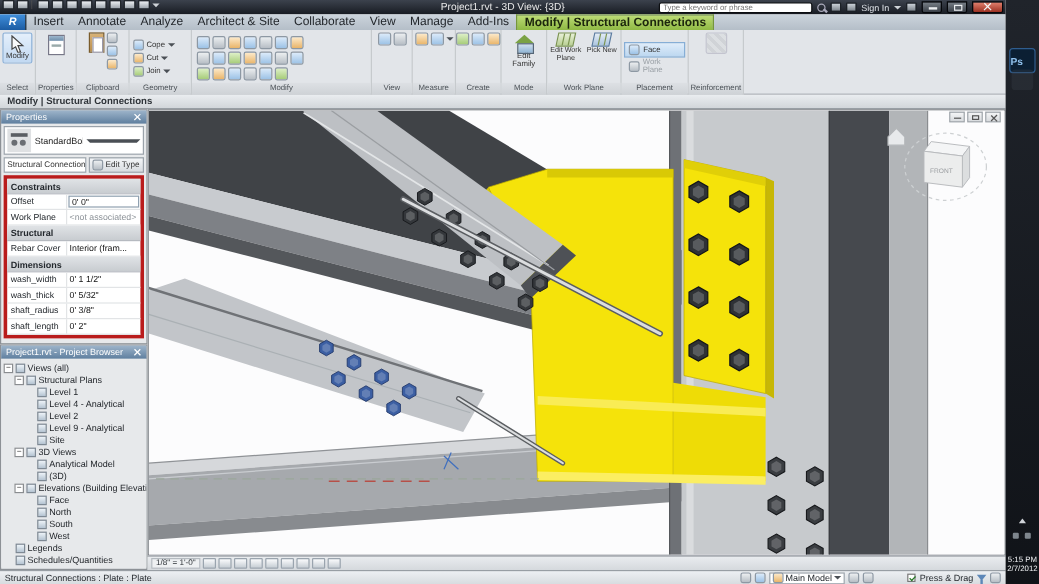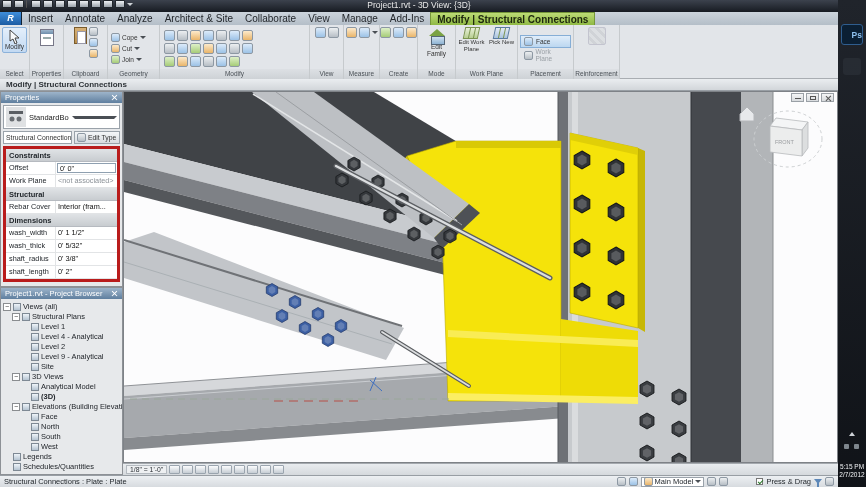--- a/index.html
+++ b/index.html
@@ -89,21 +89,21 @@
 .pfoot{display:flex;justify-content:space-between;align-items:center;padding:2px 4px;font-size:7.3px}
 .link{color:#1b53b8;text-decoration:underline}
 .applybtn{width:36px;height:12px;border:1px solid #aab0b6;border-radius:2px;background:linear-gradient(#f2f4f6,#d6dade);color:#9aa0a6;font-size:7px;text-align:center;line-height:11px}
 
 .tree{padding:2px 0;background:#e7e9eb;overflow:hidden}
 .titem{height:10px;display:flex;align-items:flex-end;font-size:7.5px;color:#1d2126;white-space:nowrap}
 .exp{width:8px;height:8px;border:1px solid #8a8d90;background:#fff;font-size:7px;line-height:6px;text-align:center;color:#333;flex:none;margin-right:2px}
 .exp.m::before{content:"−"}
 .exp.none{visibility:hidden}
 .ticn{width:8px;height:8px;background:linear-gradient(#eef4f9,#b5c4d2);border:1px solid #7e8994;flex:none;margin-right:2px}
-.bold{font-weight:bold}
+.bold{font-weight:normal}
 
 #viewport{position:absolute;left:123px;top:91px;width:715px;height:372px;background:#fcfcfd;border:1px solid #7e8287;overflow:hidden}
 #vwin{position:absolute;top:1px;right:3px;display:flex;gap:2px;z-index:5}
 .vwb{width:13px;height:9px;border:1px solid #9aa0a6;background:linear-gradient(#f4f5f6,#d8dbde);position:relative}
 .vwb .bar{position:absolute;left:3px;bottom:2px;width:6px;height:1.5px;background:#555}
 .vwb .box{position:absolute;left:3px;top:2px;width:6px;height:4px;border:1px solid #555}
 .vwb .xx2{position:absolute;left:3px;top:1.5px;width:6px;height:6px}
 .vwb .xx2::before,.vwb .xx2::after{content:"";position:absolute;left:0;top:2.4px;width:6.5px;height:1.1px;background:#555}
 .vwb .xx2::before{transform:rotate(45deg)}.vwb .xx2::after{transform:rotate(-45deg)}
 
@@ -113,21 +113,21 @@
 
 #statusbar{position:absolute;left:0;top:475px;width:838px;height:12px;background:linear-gradient(#edf0f3,#d7dbdf);border-top:1px solid #989ea4;display:flex;align-items:center;font-size:7.5px;color:#23282d;padding:0 4px;gap:3px}
 .sbspacer{flex:1}
 .sbcombo{height:10px;border:1px solid #9aa2aa;background:#fff;display:flex;align-items:center;gap:2px;padding:0 2px}
 .cb{width:7px;height:7px;border:1px solid #777;background:#fff;position:relative;flex:none}
 .cb::after{content:"";position:absolute;left:1px;top:1px;width:4px;height:2px;border-left:1.4px solid #2a7a2a;border-bottom:1.4px solid #2a7a2a;transform:rotate(-45deg)}
 .funnel{width:0;height:0;border-left:4px solid transparent;border-right:4px solid transparent;border-top:5px solid #5c87b8;position:relative}
 .funnel::after{content:"";position:absolute;left:-1px;top:-1px;width:2px;height:5px;background:#5c87b8}
 
 #taskbar{position:absolute;left:838px;top:0;width:28px;height:487px;background:linear-gradient(#20242b,#101318)}
-#psicon{position:absolute;left:3px;top:24px;width:22px;height:21px;background:#0b1f33;border:1px solid #2f5d8e;border-radius:3px;color:#8fc0ec;font-size:8.5px;font-weight:bold;text-align:right;line-height:20px}
+#psicon{position:absolute;left:3px;top:40px;width:22px;height:21px;background:#0b1f33;border:1px solid #2f5d8e;border-radius:3px;color:#8fc0ec;font-size:8.5px;font-weight:bold;text-align:left;line-height:20px}
 #dimicon{position:absolute;left:5px;top:58px;width:18px;height:17px;background:#3a4048;border-radius:3px;opacity:.35}
 .trayarrow{position:absolute;left:11px;top:432px;width:0;height:0;border-left:3.5px solid transparent;border-right:3.5px solid transparent;border-bottom:4.5px solid #cfd3d8}
 .traydot{position:absolute;width:5px;height:5px;border-radius:1px;background:#9aa2aa;opacity:.8}
 #clock{position:absolute;left:0;bottom:8px;width:28px;text-align:center;color:#f0f2f4;font-size:6.5px;line-height:8px}
 </style>
 </head>
 <body>
 
 <div id="screen">
 
@@ -140,20 +140,38 @@
       <span class="qi"></span>
       <span class="qi"></span>
       <span class="qi"></span>
       <span class="qi"></span>
       <span class="qi"></span>
       <span class="qi"></span>
       <span class="qi"></span>
       <span class="dd"></span>
     </div>
     <div id="win-title">Project1.rvt - 3D View: {3D}</div>
+    <div class="infocenter">
+      <input class="searchbox" placeholder="Type a keyword or phrase" style="">
+      <span class="mag"></span>
+      <span class="tic"></span>
+      <span class="tic"></span>
+      <span class="signin">Sign In</span>
+      <span class="dd"></span>
+      <span class="tic"></span>
+      <span class="wb">
+          <span class="bar"></span>
+        </span>
+      <span class="wb">
+          <span class="box"></span>
+        </span>
+      <span class="wb close">
+          <span class="xx"></span>
+        </span>
+    </div>
   </div>
 
   <div id="tabrow">
     <div id="appbtn">R</div>
     <span class="rtab">Insert</span>
     <span class="rtab">Annotate</span>
     <span class="rtab">Analyze</span>
     <span class="rtab">Architect &amp; Site</span>
     <span class="rtab">Collaborate</span>
     <span class="rtab">View</span>

